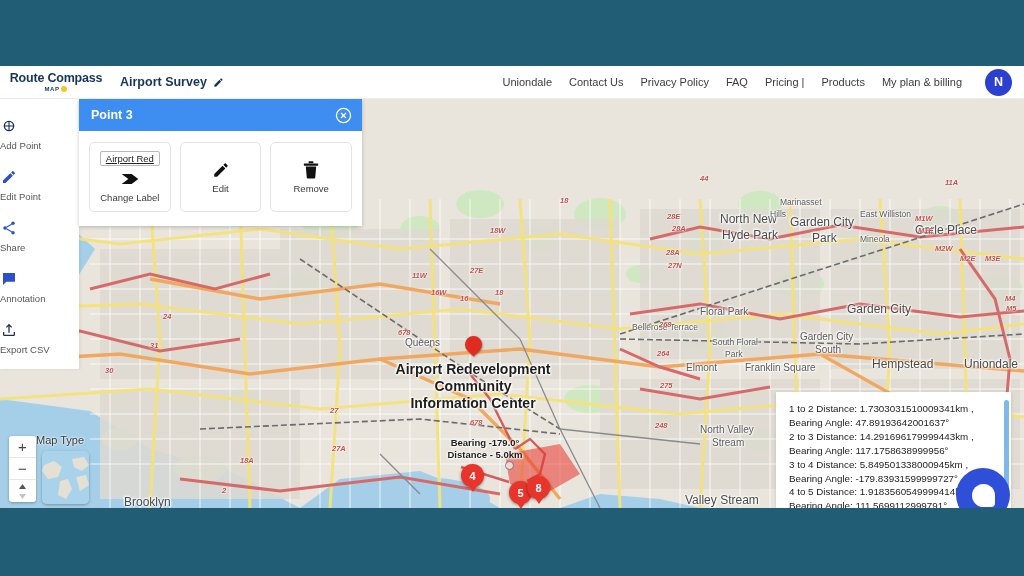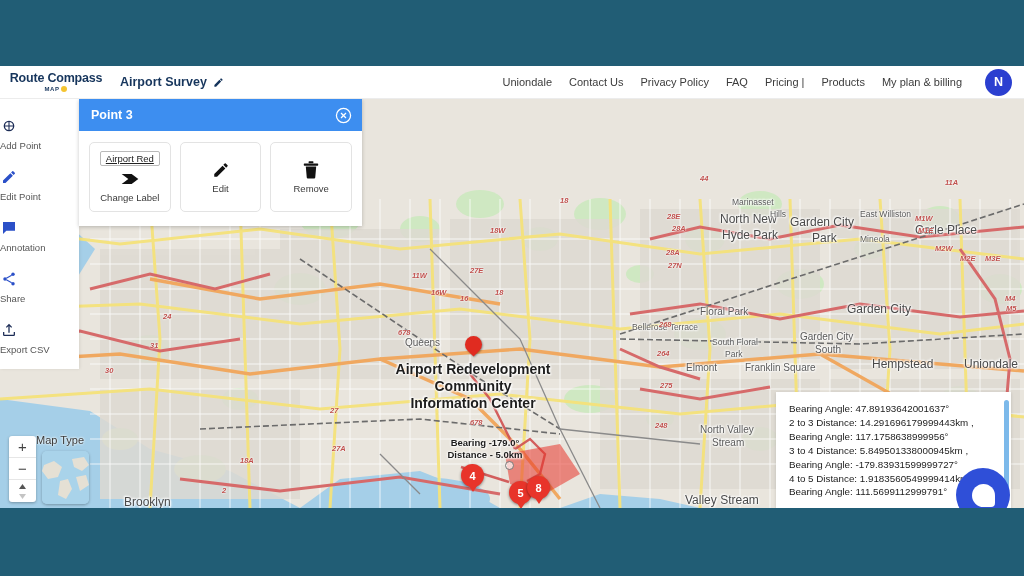--- a/index.html
+++ b/index.html
@@ -423,21 +423,21 @@
       <div class="map-label big" style="left:722px;top:129px">Hyde Park</div>
       <div class="map-label big" style="left:790px;top:116px">Garden City</div>
       <div class="map-label big" style="left:812px;top:132px">Park</div>
       <div class="map-label big" style="left:847px;top:203px">Garden City</div>
       <div class="map-label" style="left:800px;top:232px">Garden City</div>
       <div class="map-label" style="left:815px;top:245px">South</div>
       <div class="map-label big" style="left:915px;top:124px">Carle Place</div>
       <div class="map-label sm" style="left:860px;top:135px">Mineola</div>
       <div class="map-label sm" style="left:860px;top:110px">East Williston</div>
       <div class="map-label sm" style="left:770px;top:110px">Hills</div>
-      <div class="map-label sm" style="left:732px;top:98px">Marinasset</div>
+      <div class="map-label sm" style="left:780px;top:98px">Marinasset</div>
       <div class="map-label big" style="left:872px;top:258px">Hempstead</div>
       <div class="map-label big" style="left:964px;top:258px">Uniondale</div>
       <div class="map-label" style="left:700px;top:207px">Floral Park</div>
       <div class="map-label sm" style="left:712px;top:238px">South Floral</div>
       <div class="map-label sm" style="left:725px;top:250px">Park</div>
       <div class="map-label" style="left:686px;top:263px">Elmont</div>
       <div class="map-label" style="left:745px;top:263px">Franklin Square</div>
       <div class="map-label sm" style="left:632px;top:223px">Bellerose Terrace</div>
       <div class="map-label big" style="left:685px;top:394px">Valley Stream</div>
 
@@ -493,20 +493,21 @@
       <div>Bearing  -179.0°</div>
       <div>Distance - 5.0km</div>
     </div>
     <div class="open-circle" style="left:505px;top:362px"></div>
 
     <div class="pin-circle" style="left:461px;top:365px">4</div>
     <div class="pin-circle" style="left:509px;top:382px">5</div>
     <div class="pin-circle" style="left:527px;top:377px">8</div>
 
     <div class="infopanel">
+      <div class="infoline">1 to 2 Distance: 1.7303031510009341km ,</div>
       <div class="infoline">Bearing Angle: 47.89193642001637°</div>
       <div class="infoline">2 to 3 Distance: 14.291696179999443km ,</div>
       <div class="infoline">Bearing Angle: 117.1758638999956°</div>
       <div class="infoline">3 to 4 Distance: 5.849501338000945km ,</div>
       <div class="infoline">Bearing Angle: -179.83931599999727°</div>
       <div class="infoline">4 to 5 Distance: 1.9183560549999414km ,</div>
       <div class="infoline">Bearing Angle: 111.5699112999791°</div>
 
       <div class="info-scroll"></div>
     </div>
@@ -555,36 +556,36 @@
         <svg width="16" height="16" viewBox="0 0 24 24" fill="#2b50c8">
           <path d="M3 17.25V21h3.75L17.81 9.94l-3.75-3.75L3 17.25zM20.71 7.04a1 1 0 0 0 0-1.41l-2.34-2.34a1 1 0 0 0-1.41 0l-1.83 1.83 3.75 3.75 1.83-1.83z"></path>
         </svg>
       </span>
       <span class="side-label">Edit Point</span>
     </div>
 
     <div class="side-item">
       <span class="side-icon">
         <svg width="16" height="16" viewBox="0 0 24 24" fill="#2b50c8">
-          <path d="M3 3h18v13H8l-5 5z"></path>
-        </svg>
-      </span>
-      <span class="side-label">Annotation</span>
-    </div>
-
-    <div class="side-item">
-      <span class="side-icon">
-        <svg width="16" height="16" viewBox="0 0 24 24" fill="#2b50c8">
           <circle cx="18" cy="5" r="2.6"></circle>
             <circle cx="6" cy="12" r="2.6"></circle>
             <circle cx="18" cy="19" r="2.6"></circle>
           <path d="M8 11 L16 6.5 M8 13 L16 17.5" stroke="#2b50c8" stroke-width="1.6"></path>
         </svg>
       </span>
       <span class="side-label">Share</span>
+    </div>
+
+    <div class="side-item">
+      <span class="side-icon">
+        <svg width="16" height="16" viewBox="0 0 24 24" fill="#2b50c8">
+          <path d="M3 3h18v13H8l-5 5z"></path>
+        </svg>
+      </span>
+      <span class="side-label">Annotation</span>
     </div>
 
     <div class="side-item">
       <span class="side-icon">
         <svg width="16" height="16" viewBox="0 0 24 24" fill="none" stroke="#1c2c56" stroke-width="1.9">
           <path d="M12 16V4M8 8l4-4 4 4"></path>
             <path d="M4 15v4a1 1 0 0 0 1 1h14a1 1 0 0 0 1-1v-4"></path>
         </svg>
       </span>
       <span class="side-label">Export CSV</span>

